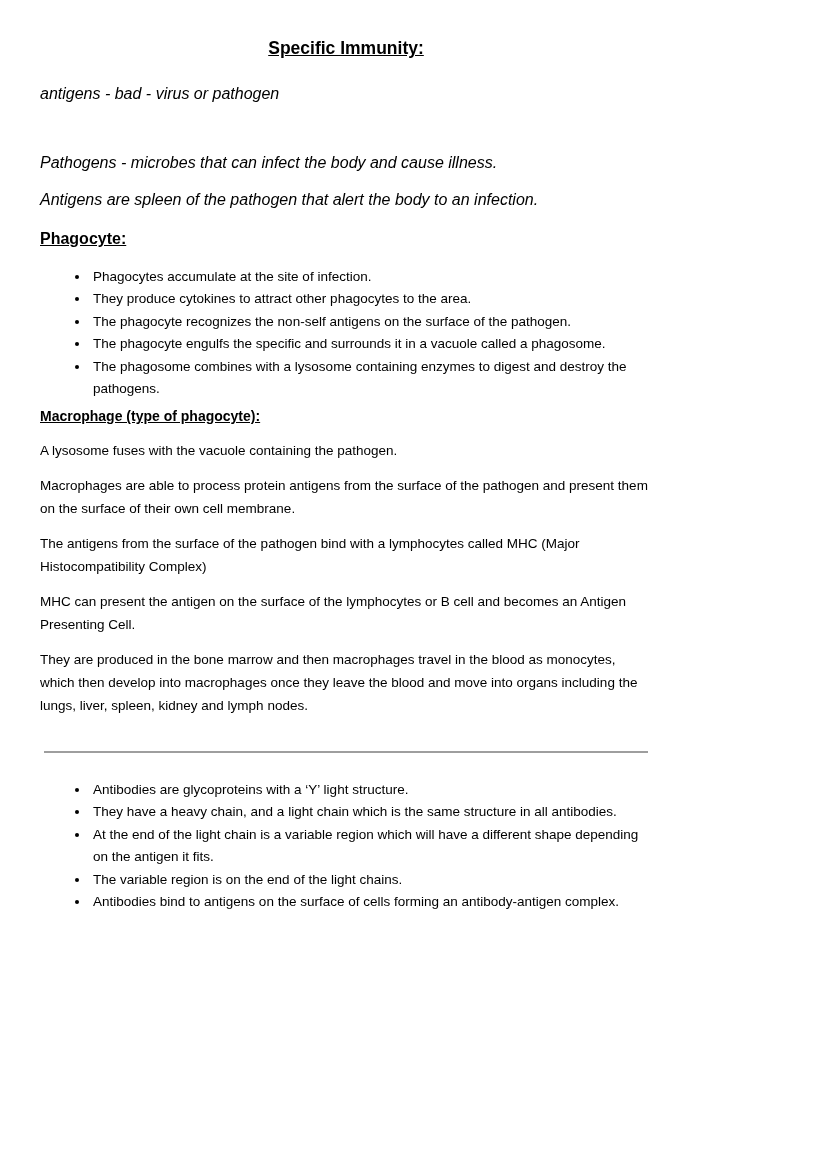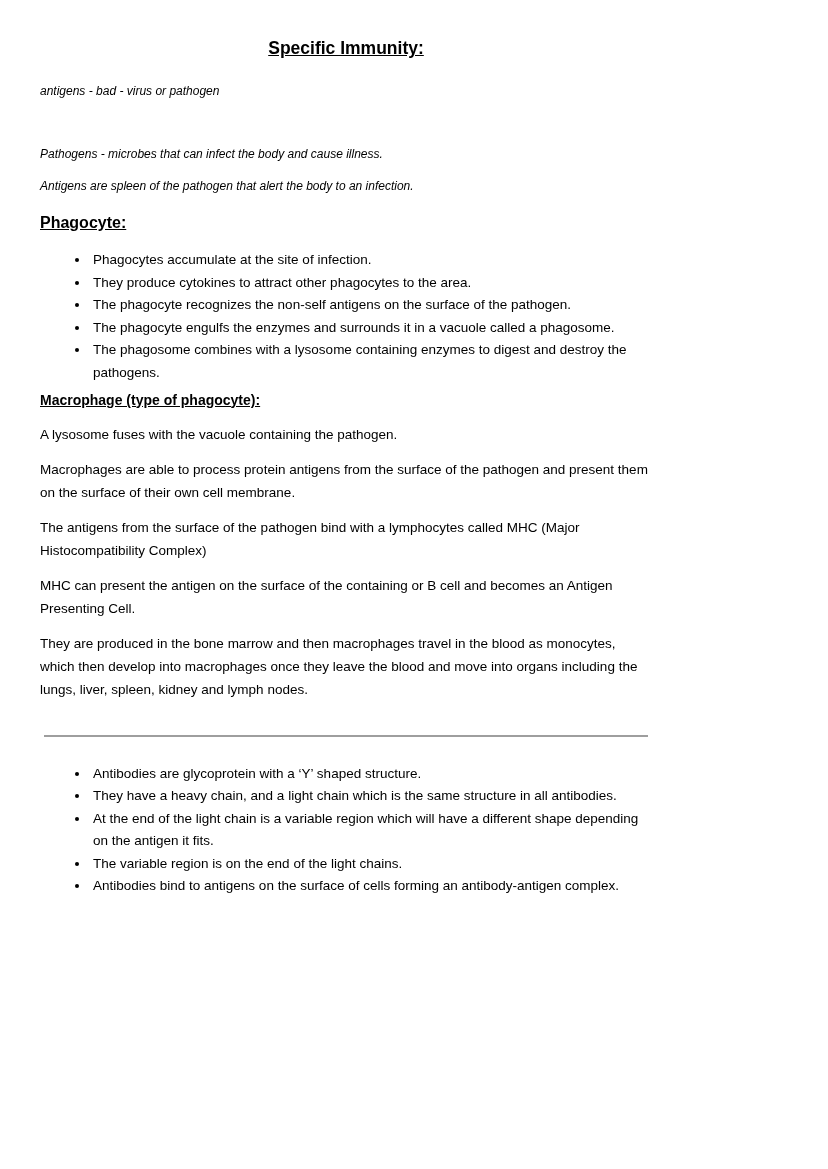--- a/index.html
+++ b/index.html
@@ -19,21 +19,21 @@
   .doc-title {
     text-align: center;
     font-size: 17.5px;
     font-weight: bold;
     text-decoration: underline;
     line-height: 1.2;
     margin-bottom: 24px;
   }
   .note {
     font-style: italic;
-    font-size: 12px;
+    font-size: 16px;
     line-height: 1.35;
     margin-bottom: 16px;
   }
   .note-gap { margin-top: 47px; }
   .section-heading {
     font-size: 16px;
     text-decoration: underline;
     line-height: 1.3;
     margin-top: 18px;
     margin-bottom: 16px;
@@ -78,38 +78,38 @@
 
   <p class="note note-gap">Pathogens - microbes that can infect the body and cause illness.</p>
   <p class="note">Antigens are spleen of the pathogen that alert the body to an infection.</p>
 
   <h2 class="section-heading">Phagocyte:</h2>
 
   <ul class="bullets">
     <li>Phagocytes accumulate at the site of infection.</li>
     <li>They produce cytokines to attract other phagocytes to the area.</li>
     <li>The phagocyte recognizes the non-self antigens on the surface of the pathogen.</li>
-    <li>The phagocyte engulfs the enzymes and surrounds it in a vacuole called a phagosome.</li>
+    <li>The phagocyte engulfs the specific and surrounds it in a vacuole called a phagosome.</li>
     <li>The phagosome combines with a lysosome containing enzymes to digest and destroy the pathogens.</li>
   </ul>
 
   <h3 class="sub-heading">Macrophage (type of phagocyte):</h3>
 
   <p class="para">A lysosome fuses with the vacuole containing the pathogen.</p>
   <p class="para">Macrophages are able to process protein antigens from the surface of the pathogen and present them on the surface of their own cell membrane.</p>
   <p class="para">The antigens from the surface of the pathogen bind with a lymphocytes called MHC (Major Histocompatibility Complex)</p>
-  <p class="para">MHC can present the antigen on the surface of the containing or B cell and becomes an Antigen Presenting Cell.</p>
+  <p class="para">MHC can present the antigen on the surface of the lymphocytes or B cell and becomes an Antigen Presenting Cell.</p>
   <p class="para">They are produced in the bone marrow and then macrophages travel in the blood as monocytes, which then develop into macrophages once they leave the blood and move into organs including the lungs, liver, spleen, kidney and lymph nodes.</p>
 
   <hr class="divider">
 
   <div class="antibodies-block">
 
     <ul class="bullets">
-      <li>Antibodies are glycoprotein with a ‘Y’ shaped structure.</li>
+      <li>Antibodies are glycoproteins with a ‘Y’ light structure.</li>
       <li>They have a heavy chain, and a light chain which is the same structure in all antibodies.</li>
       <li>At the end of the light chain is a variable region which will have a different shape depending on the antigen it fits.</li>
       <li>The variable region is on the end of the light chains.</li>
       <li>Antibodies bind to antigens on the surface of cells forming an antibody-antigen complex.</li>
     </ul>
   </div>
 
 </div>
 
 </body></html>

